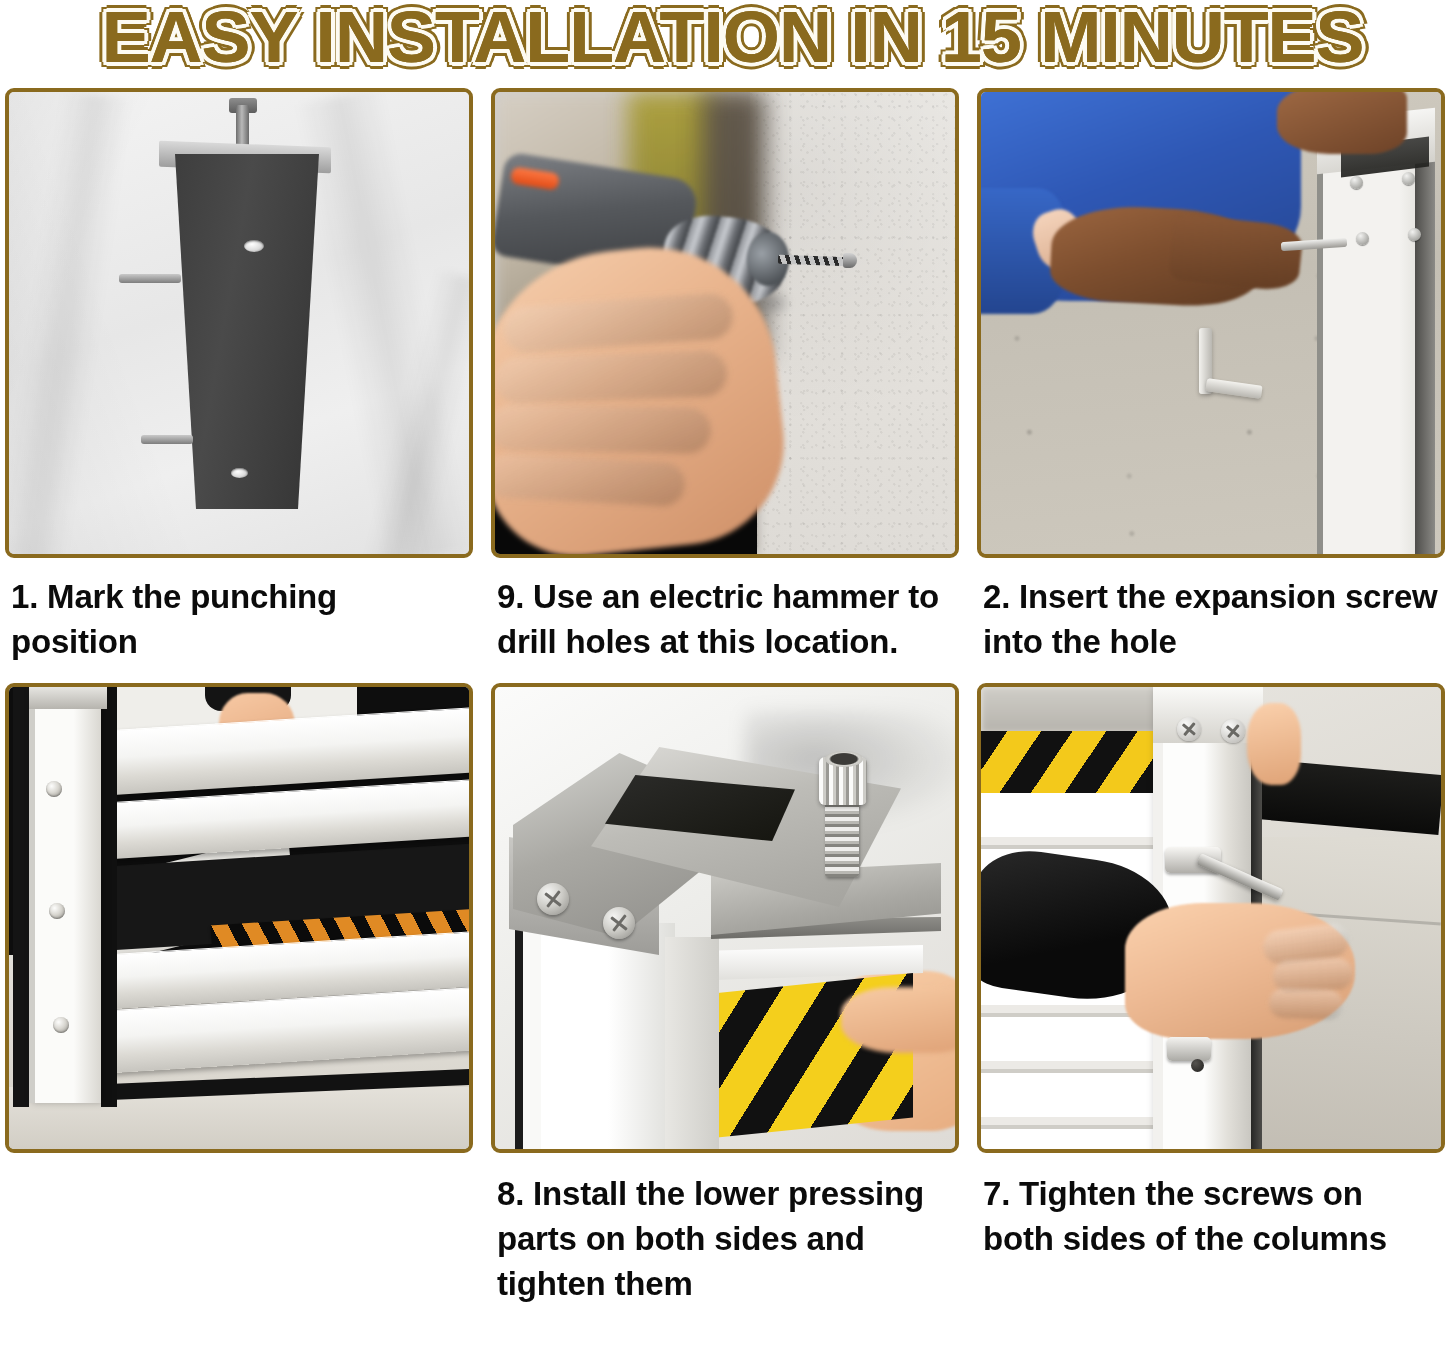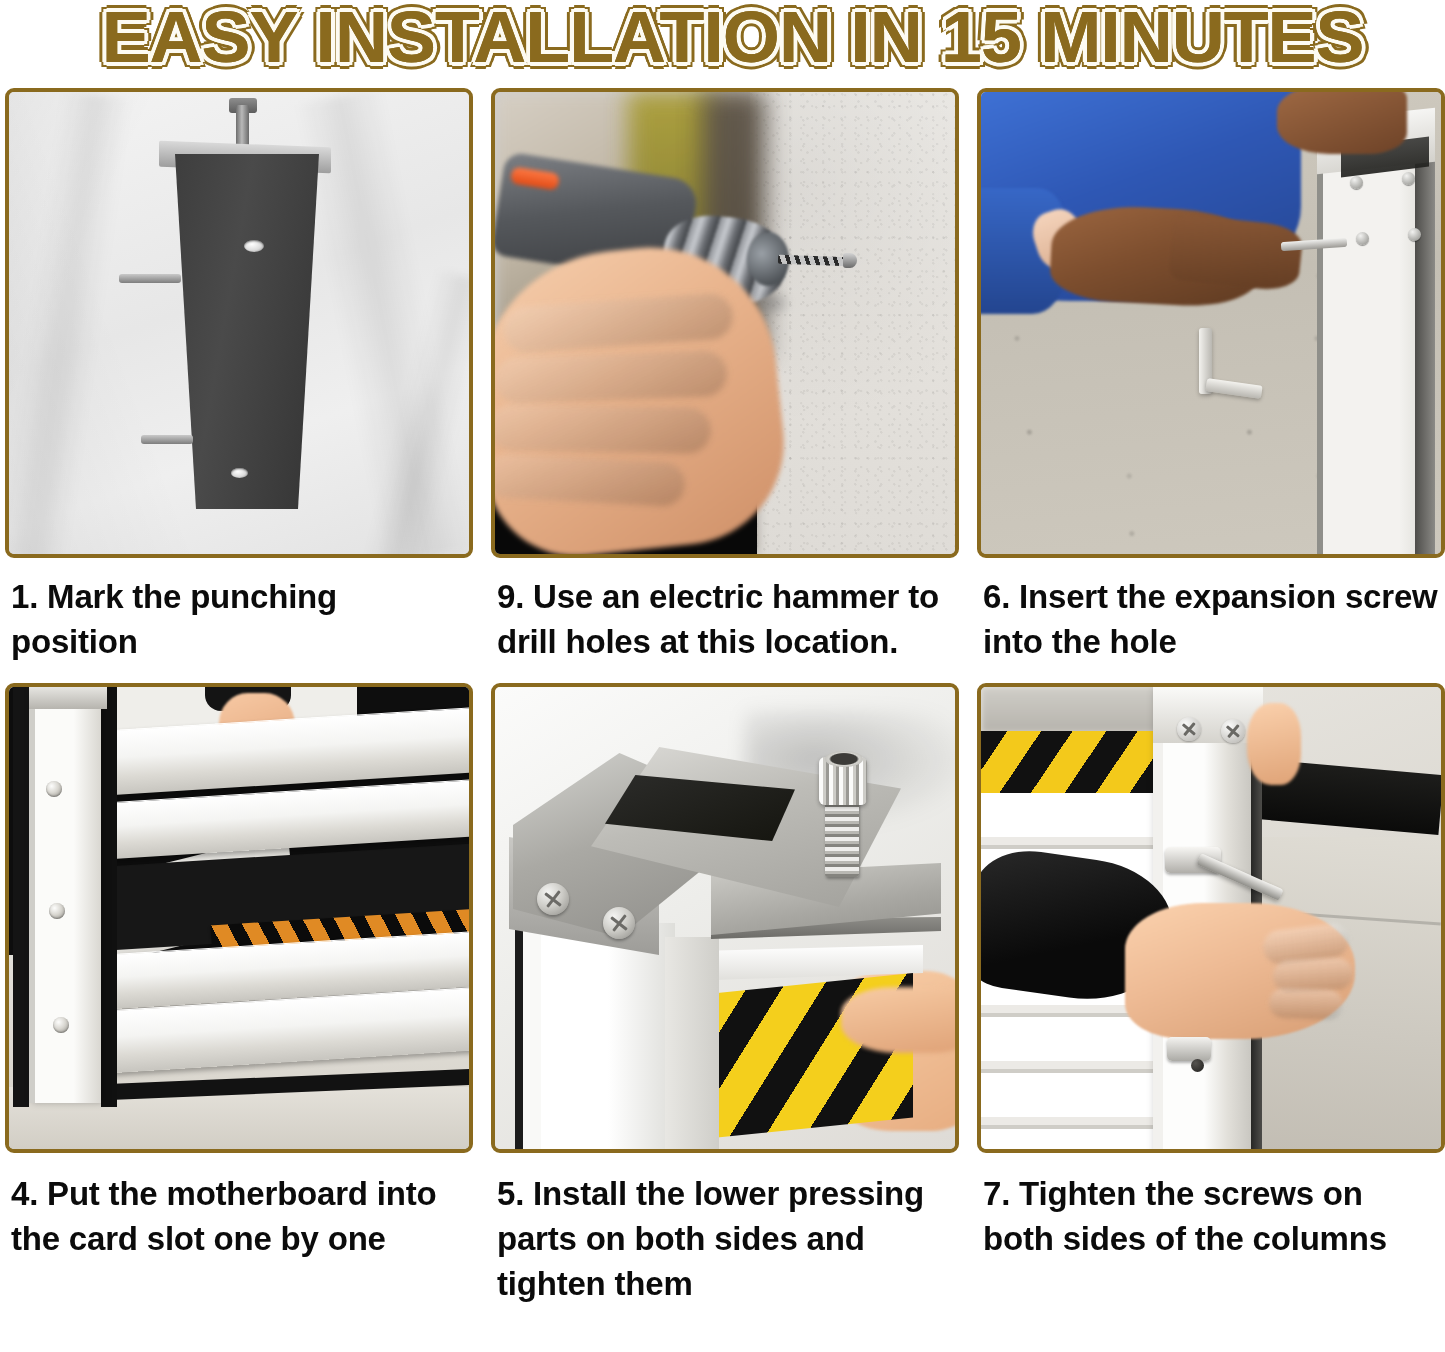--- a/index.html
+++ b/index.html
@@ -736,21 +736,21 @@
           <div class="p3-shirt2"></div>
           <div class="p3-cuff"></div>
           <div class="p3-arm"></div>
           <div class="p3-fingers"></div>
           <div class="p3-hand2"></div>
           <div class="p3-tool"></div>
           <div class="p3-allen"></div>
           <div class="p3-allen2"></div>
         </div>
       </div>
-      <div class="caption">6. Insert the expansion screw into the hole</div>
+      <div class="caption">2. Insert the expansion screw into the hole</div>
     </div>
 
   </div>
 
   <div class="row row2">
 
     <div class="cell">
       <div class="photo">
         <div class="scene">
           <div class="p4-bg"></div>
@@ -771,21 +771,20 @@
           <div class="p4-base"></div>
           <div class="p4-colgap"></div>
           <div class="p4-colL"></div>
           <div class="p4-column"></div>
           <div class="p4-colcap"></div>
           <div class="p4-bolt v1"></div>
           <div class="p4-bolt v2"></div>
           <div class="p4-bolt v3"></div>
         </div>
       </div>
-      <div class="caption">4. Put the motherboard into the card slot one by one</div>
     </div>
 
     <div class="cell">
       <div class="photo">
         <div class="scene">
           <div class="p5-bg"></div>
           <div class="p5-shadow"></div>
           <div class="p5-hand"></div>
           <div class="p5-hazwhite"></div>
           <div class="p5-hazard"></div>
@@ -799,21 +798,21 @@
           <div class="p5-tab"></div>
           <div class="p5-top"></div>
           <div class="p5-cut"></div>
           <div class="p5-screw s1"></div>
           <div class="p5-screw s2"></div>
           <div class="p5-bolt-shaft"></div>
           <div class="p5-bolt-head"></div>
           <div class="p5-bolt-top"></div>
         </div>
       </div>
-      <div class="caption">5. Install the lower pressing parts on both sides and tighten them</div>
+      <div class="caption">8. Install the lower pressing parts on both sides and tighten them</div>
     </div>
 
     <div class="cell">
       <div class="photo">
         <div class="scene">
           <div class="p6-wall"></div>
           <div class="p6-skirt"></div>
           <div class="p6-floor"></div>
           <div class="p6-floorline"></div>
           <div class="p6-topblur"></div>

